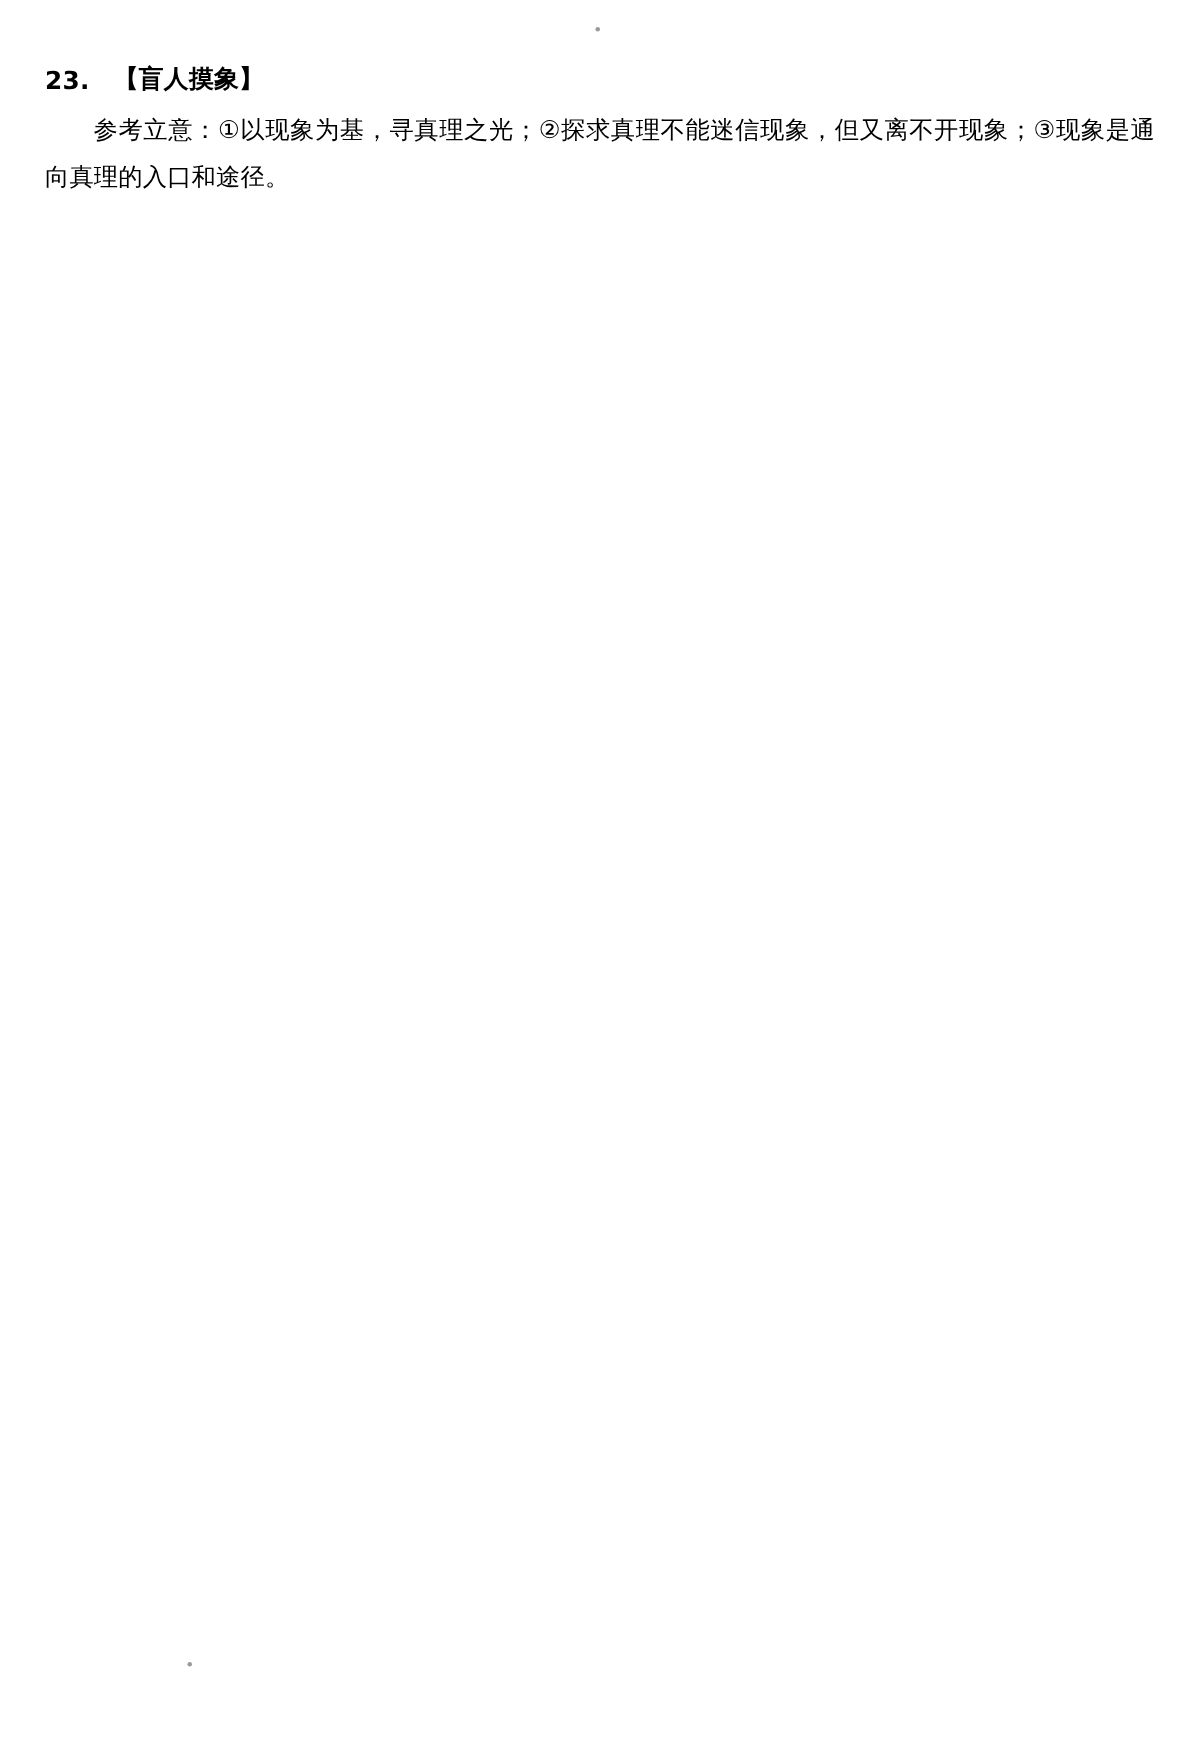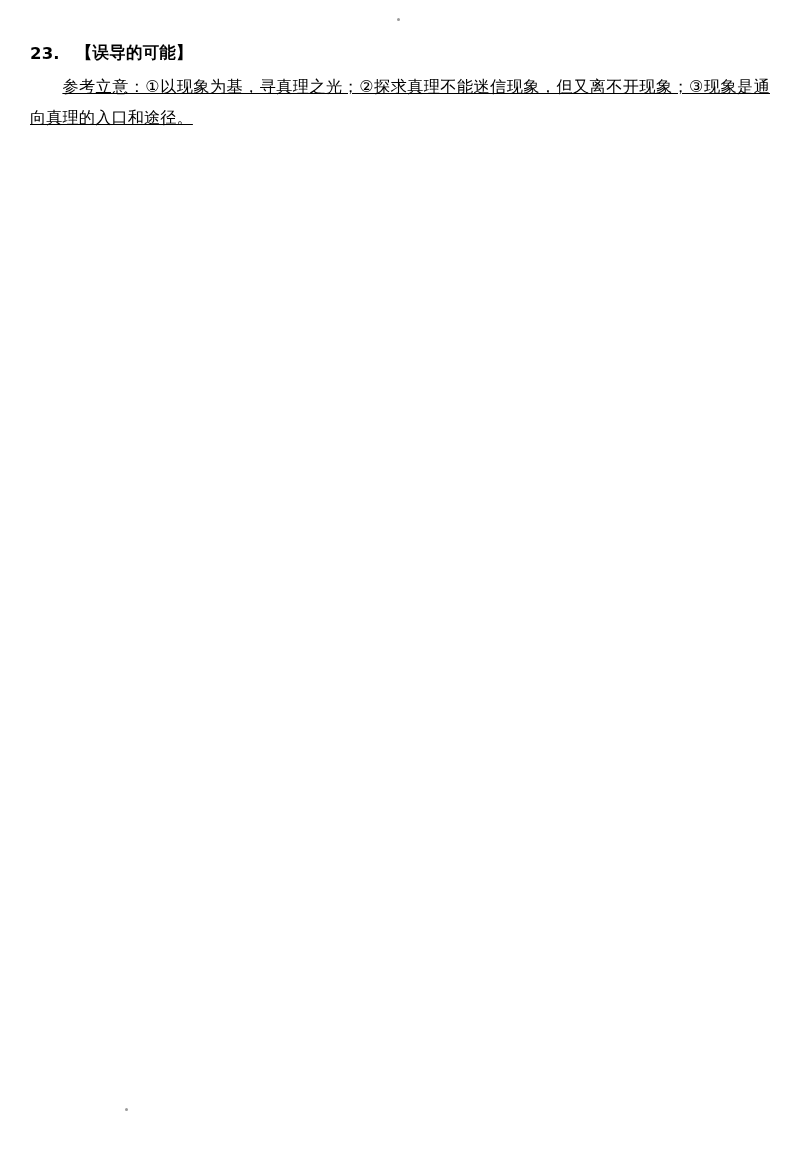--- a/index.html
+++ b/index.html
@@ -48,21 +48,20 @@
     font-size: 16.2px;
     line-height: 30.5px;
     text-align: justify;
     text-justify: inter-ideograph;
     margin: 0 0 3px 0;
     text-indent: 2em;
     letter-spacing: 0.1px;
   }
   p.para:last-child {
     margin-bottom: 0;
-    text-decoration: underline;
   }
   .dot-top {
     position: absolute;
     left: 397px;
     top: 18px;
     width: 3px;
     height: 3px;
     background: #9a9a9a;
     border-radius: 50%;
   }
@@ -80,21 +79,21 @@
 <body>
 
 <div class="page">
 
   <div class="dot-top"></div>
 
   <div class="content">
 
     <div class="heading-row">
       <span class="heading-num">23.</span>
-      <span class="heading-title">【误导的可能】</span>
+      <span class="heading-title">【盲人摸象】</span>
     </div>
 
     <p class="para">参考立意：①以现象为基，寻真理之光；②探求真理不能迷信现象，但又离不开现象；③现象是通向真理的入口和途径。</p>
 
   </div>
 
   <div class="dot-bottom"></div>
 
 </div>
 

